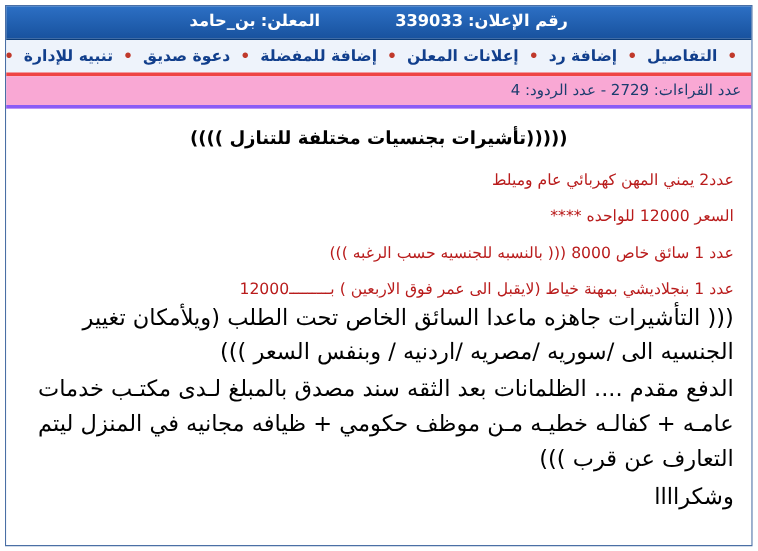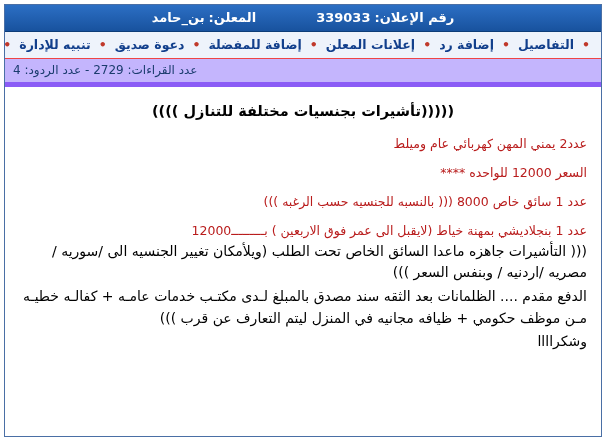--- a/index.html
+++ b/index.html
@@ -50,44 +50,44 @@
     flex-direction: row;
     align-items: center;
     gap: 4px;
   }
   .header-label { color: #ffffff; }
   .header-value { color: #ffffff; }
 
   
   .links-bar {
     background: #eef3fb;
-    border-bottom: 1px solid #ef4444;
+    border-bottom: 3px solid #ef4444;
     padding: 5px 8px 6px 8px;
     text-align: center;
     font-size: 12.5px;
     white-space: nowrap;
     overflow: hidden;
   }
   .links-bar a {
     color: #123f8c;
     text-decoration: none;
     font-weight: bold;
     padding: 0 1px;
   }
   .link-sep {
     color: #c0392b;
     font-weight: bold;
     padding: 0 3px;
   }
 
   
   .counts-bar {
-    background: #c4b5fd;
-    border-bottom: 5px solid #8b5cf6;
-    text-align: left;
+    background: #f9a8d4;
+    border-bottom: 3px solid #8b5cf6;
+    text-align: right;
     font-size: 12px;
     color: #1b3c6e;
     padding: 4px 8px 5px 8px;
     font-weight: normal;
   }
 
   
   .body-area {
     flex: 1 1 auto;
     padding: 12px 14px 8px 14px;
@@ -106,21 +106,21 @@
 
   .ad-line {
     font-size: 12.5px;
     color: #b91c1c;
     line-height: 1.45;
     margin: 0 0 11px 0;
     text-align: right;
   }
   .ad-line.tight { margin-bottom: 0; }
   .ad-para {
-    font-size: 14px;
+    font-size: 18px;
     color: #000000;
     line-height: 1.5;
     margin: 0 0 6px 0;
     text-align: right;
   }
   .ad-para.block {
     line-height: 1.55;
     margin-bottom: 2px;
   }
   .ad-para.final {

